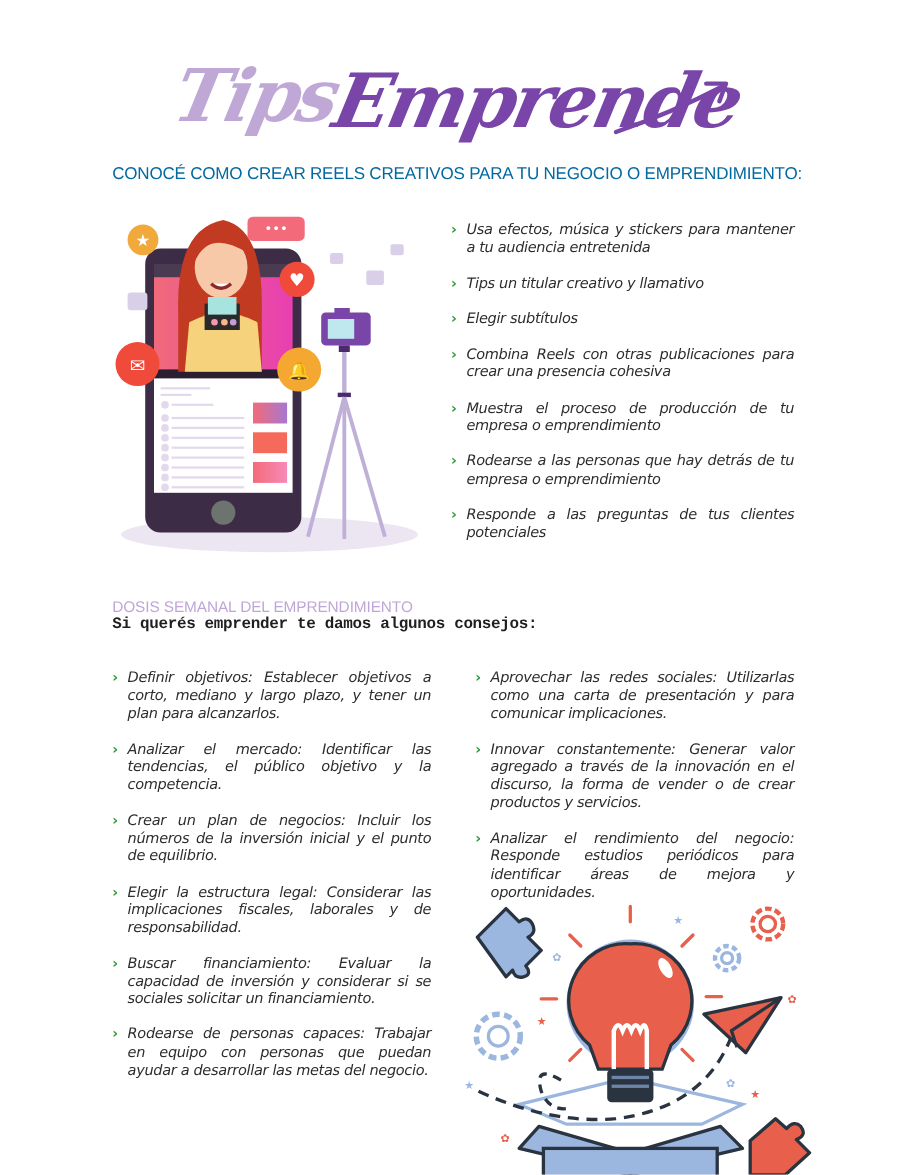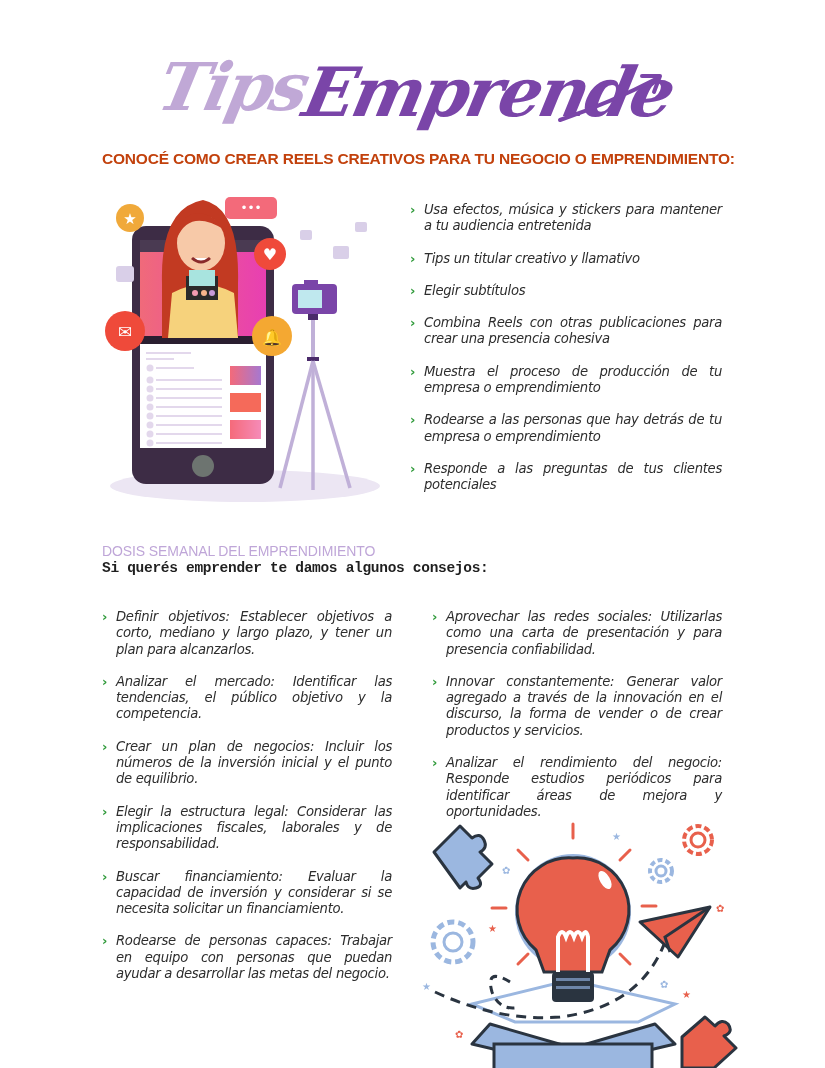--- a/index.html
+++ b/index.html
@@ -16,22 +16,22 @@
   .title-logo .emprende {
     position: absolute; left: 145px; top: 4px;
     font-family: "DejaVu Serif", serif; font-style: italic; font-weight: bold;
     font-size: 68px; color: #7a45a8; letter-spacing: -3px;
     transform: skewX(-12deg);
   }
   .title-logo svg { position: absolute; left: 0; top: 0; }
 
   .headline {
     position: absolute; left: 102px; top: 150px; width: 625px;
-    font-family: "Liberation Sans", sans-serif; font-weight: bold;
-    font-size: 15.5px; color: #c2410c; letter-spacing: -0.2px; white-space: nowrap; text-align: right;
+    font-family: "Liberation Sans", sans-serif; font-weight: normal;
+    font-size: 15.5px; color: #0369a1; letter-spacing: -0.2px; white-space: nowrap; text-align: right;
   }
 
   .illus1 { position: absolute; left: 100px; top: 188px; width: 290px; height: 320px; }
   .illus2 { position: absolute; left: 420px; top: 812px; width: 320px; height: 256px; }
 
   .list { position: absolute; list-style: none; }
   .list li {
     position: relative; padding-left: 14px;
     font-family: "DejaVu Sans", sans-serif; font-style: italic;
     font-size: 13.2px; line-height: 16.3px; color: #2d2d2d;
@@ -175,26 +175,26 @@
 </ul>
 
 <div class="section-kicker">DOSIS SEMANAL DEL EMPRENDIMIENTO</div>
 <div class="section-title">Si querés emprender te damos algunos consejos:</div>
 
 <ul class="list list-left">
   <li><span class="chev">›</span><span>Definir objetivos: Establecer objetivos a corto, mediano y largo plazo, y tener un plan para alcanzarlos.</span></li>
   <li><span class="chev">›</span><span>Analizar el mercado: Identificar las tendencias, el público objetivo y la competencia.</span></li>
   <li><span class="chev">›</span><span>Crear un plan de negocios: Incluir los números de la inversión inicial y el punto de equilibrio.</span></li>
   <li><span class="chev">›</span><span>Elegir la estructura legal: Considerar las implicaciones fiscales, laborales y de responsabilidad.</span></li>
-  <li><span class="chev">›</span><span>Buscar financiamiento: Evaluar la capacidad de inversión y considerar si se necesita solicitar un financiamiento.</span></li>
+  <li><span class="chev">›</span><span>Buscar financiamiento: Evaluar la capacidad de inversión y considerar si se sociales solicitar un financiamiento.</span></li>
   <li><span class="chev">›</span><span>Rodearse de personas capaces: Trabajar en equipo con personas que puedan ayudar a desarrollar las metas del negocio.</span></li>
 </ul>
 
 <ul class="list list-right">
-  <li><span class="chev">›</span><span>Aprovechar las redes sociales: Utilizarlas como una carta de presentación y para presencia confiabilidad.</span></li>
+  <li><span class="chev">›</span><span>Aprovechar las redes sociales: Utilizarlas como una carta de presentación y para comunicar implicaciones.</span></li>
   <li><span class="chev">›</span><span>Innovar constantemente: Generar valor agregado a través de la innovación en el discurso, la forma de vender o de crear productos y servicios.</span></li>
   <li><span class="chev">›</span><span>Analizar el rendimiento del negocio: Responde estudios periódicos para identificar áreas de mejora y oportunidades.</span></li>
 </ul>
 
 <div class="illus2">
   <svg width="320" height="256" viewBox="0 0 320 256">
 
     <g stroke="#e8604c" stroke-width="3" stroke-linecap="round">
       <line x1="153" y1="12" x2="153" y2="26"></line>
       <line x1="98" y1="38" x2="108" y2="48"></line>

